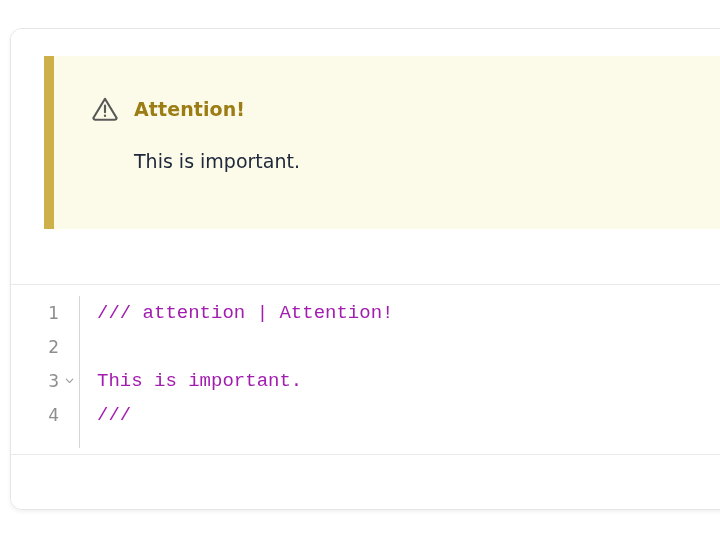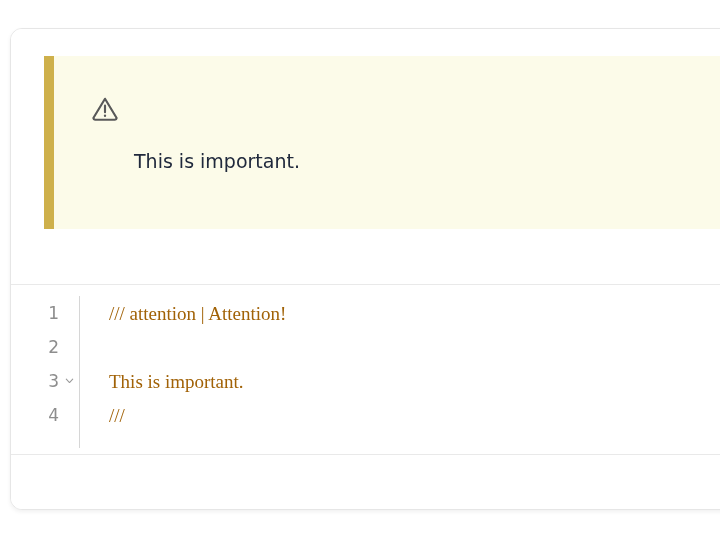--- a/index.html
+++ b/index.html
@@ -131,24 +131,24 @@
     width: 20px;
     flex: 0 0 20px;
     text-align: center;
     font-size: 11px;
     color: #9a9a9a;
     line-height: 1;
     padding-bottom: 2px;
   }
   .fold svg { display: block; margin: 0 auto; }
   .code-text {
-    padding-left: 30px;
-    font-family: Liberation Serif, serif;
+    padding-left: 18px;
+    font-family: Liberation Mono, monospace;
     font-size: 19px;
-    color: #a16207;
+    color: #a21caf;
     line-height: 1;
     letter-spacing: 0px;
   }
 
   
   .footer-strip {
     height: 54px;
     background: #ffffff;
   }
 </style>
@@ -162,20 +162,21 @@
       <div class="callout-bar"></div>
       <div class="callout-body">
         <div class="callout-title-row">
           <span class="warn-icon">
             <svg viewBox="0 0 24 24" width="30" height="30" fill="none" stroke="#595959" stroke-width="1.7" stroke-linecap="round" stroke-linejoin="round">
               <path d="M12 3.8 L21.3 19.2 A1.6 1.6 0 0 1 19.9 20.6 L4.1 20.6 A1.6 1.6 0 0 1 2.7 19.2 Z"></path>
               <line x1="12" y1="9.3" x2="12" y2="14.6"></line>
               <circle cx="12" cy="17.4" r="0.95" fill="#595959" stroke="none"></circle>
             </svg>
           </span>
+          <span class="callout-title">Attention!</span>
         </div>
         <div class="callout-text">This is important.</div>
       </div>
     </div>
   </div>
 
   <div class="code-pane">
     <div class="code-inner">
       <div class="gutter-rule"></div>
 

